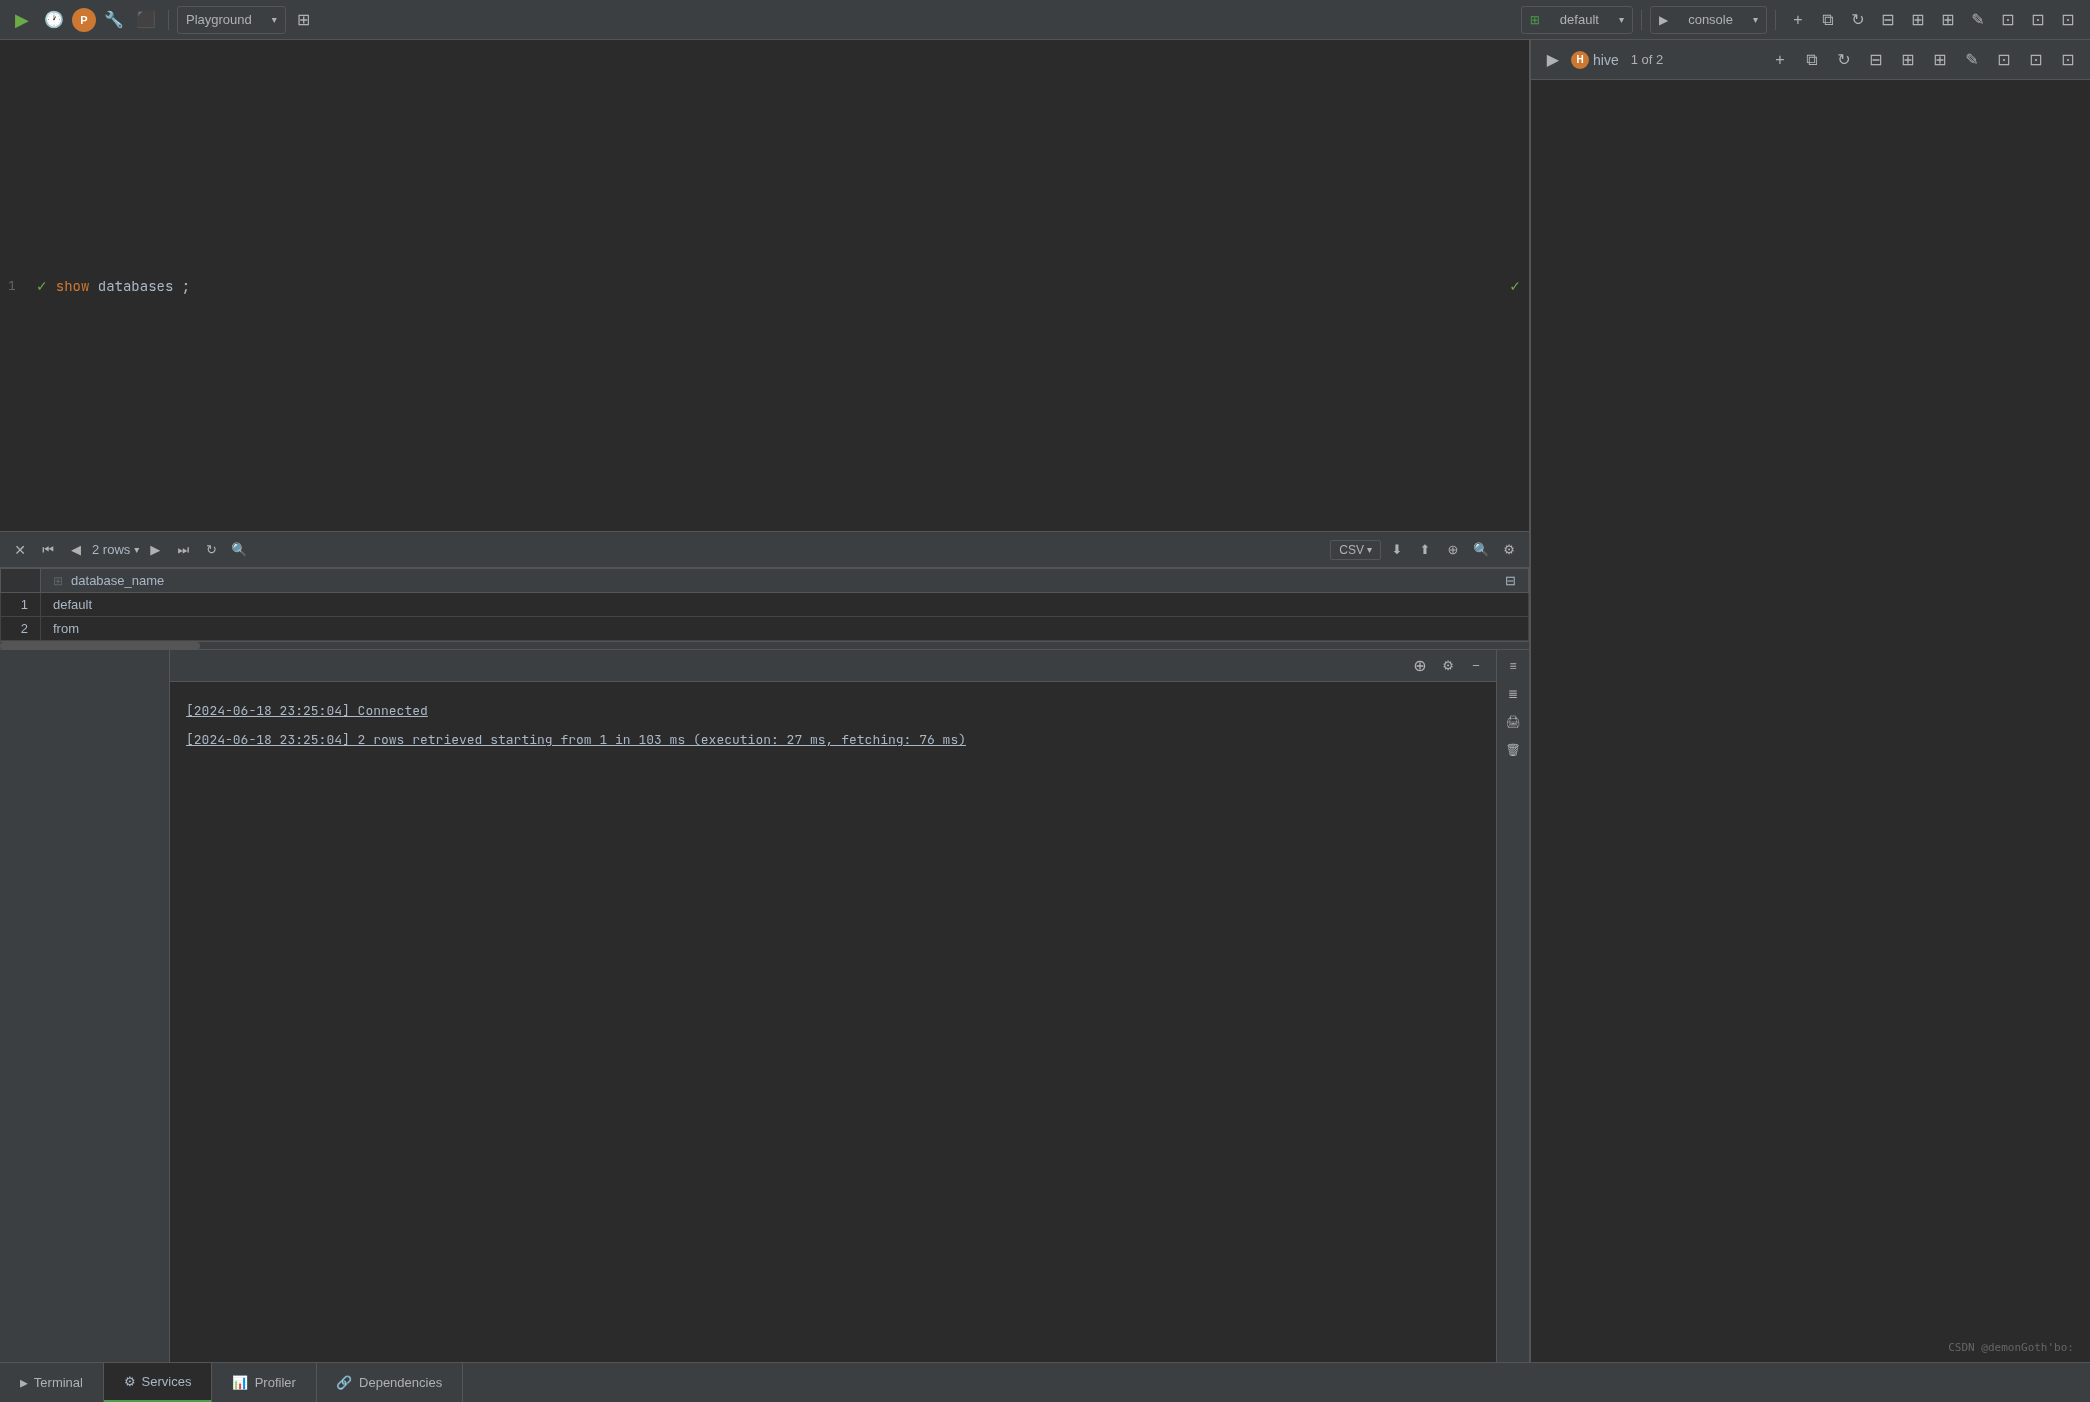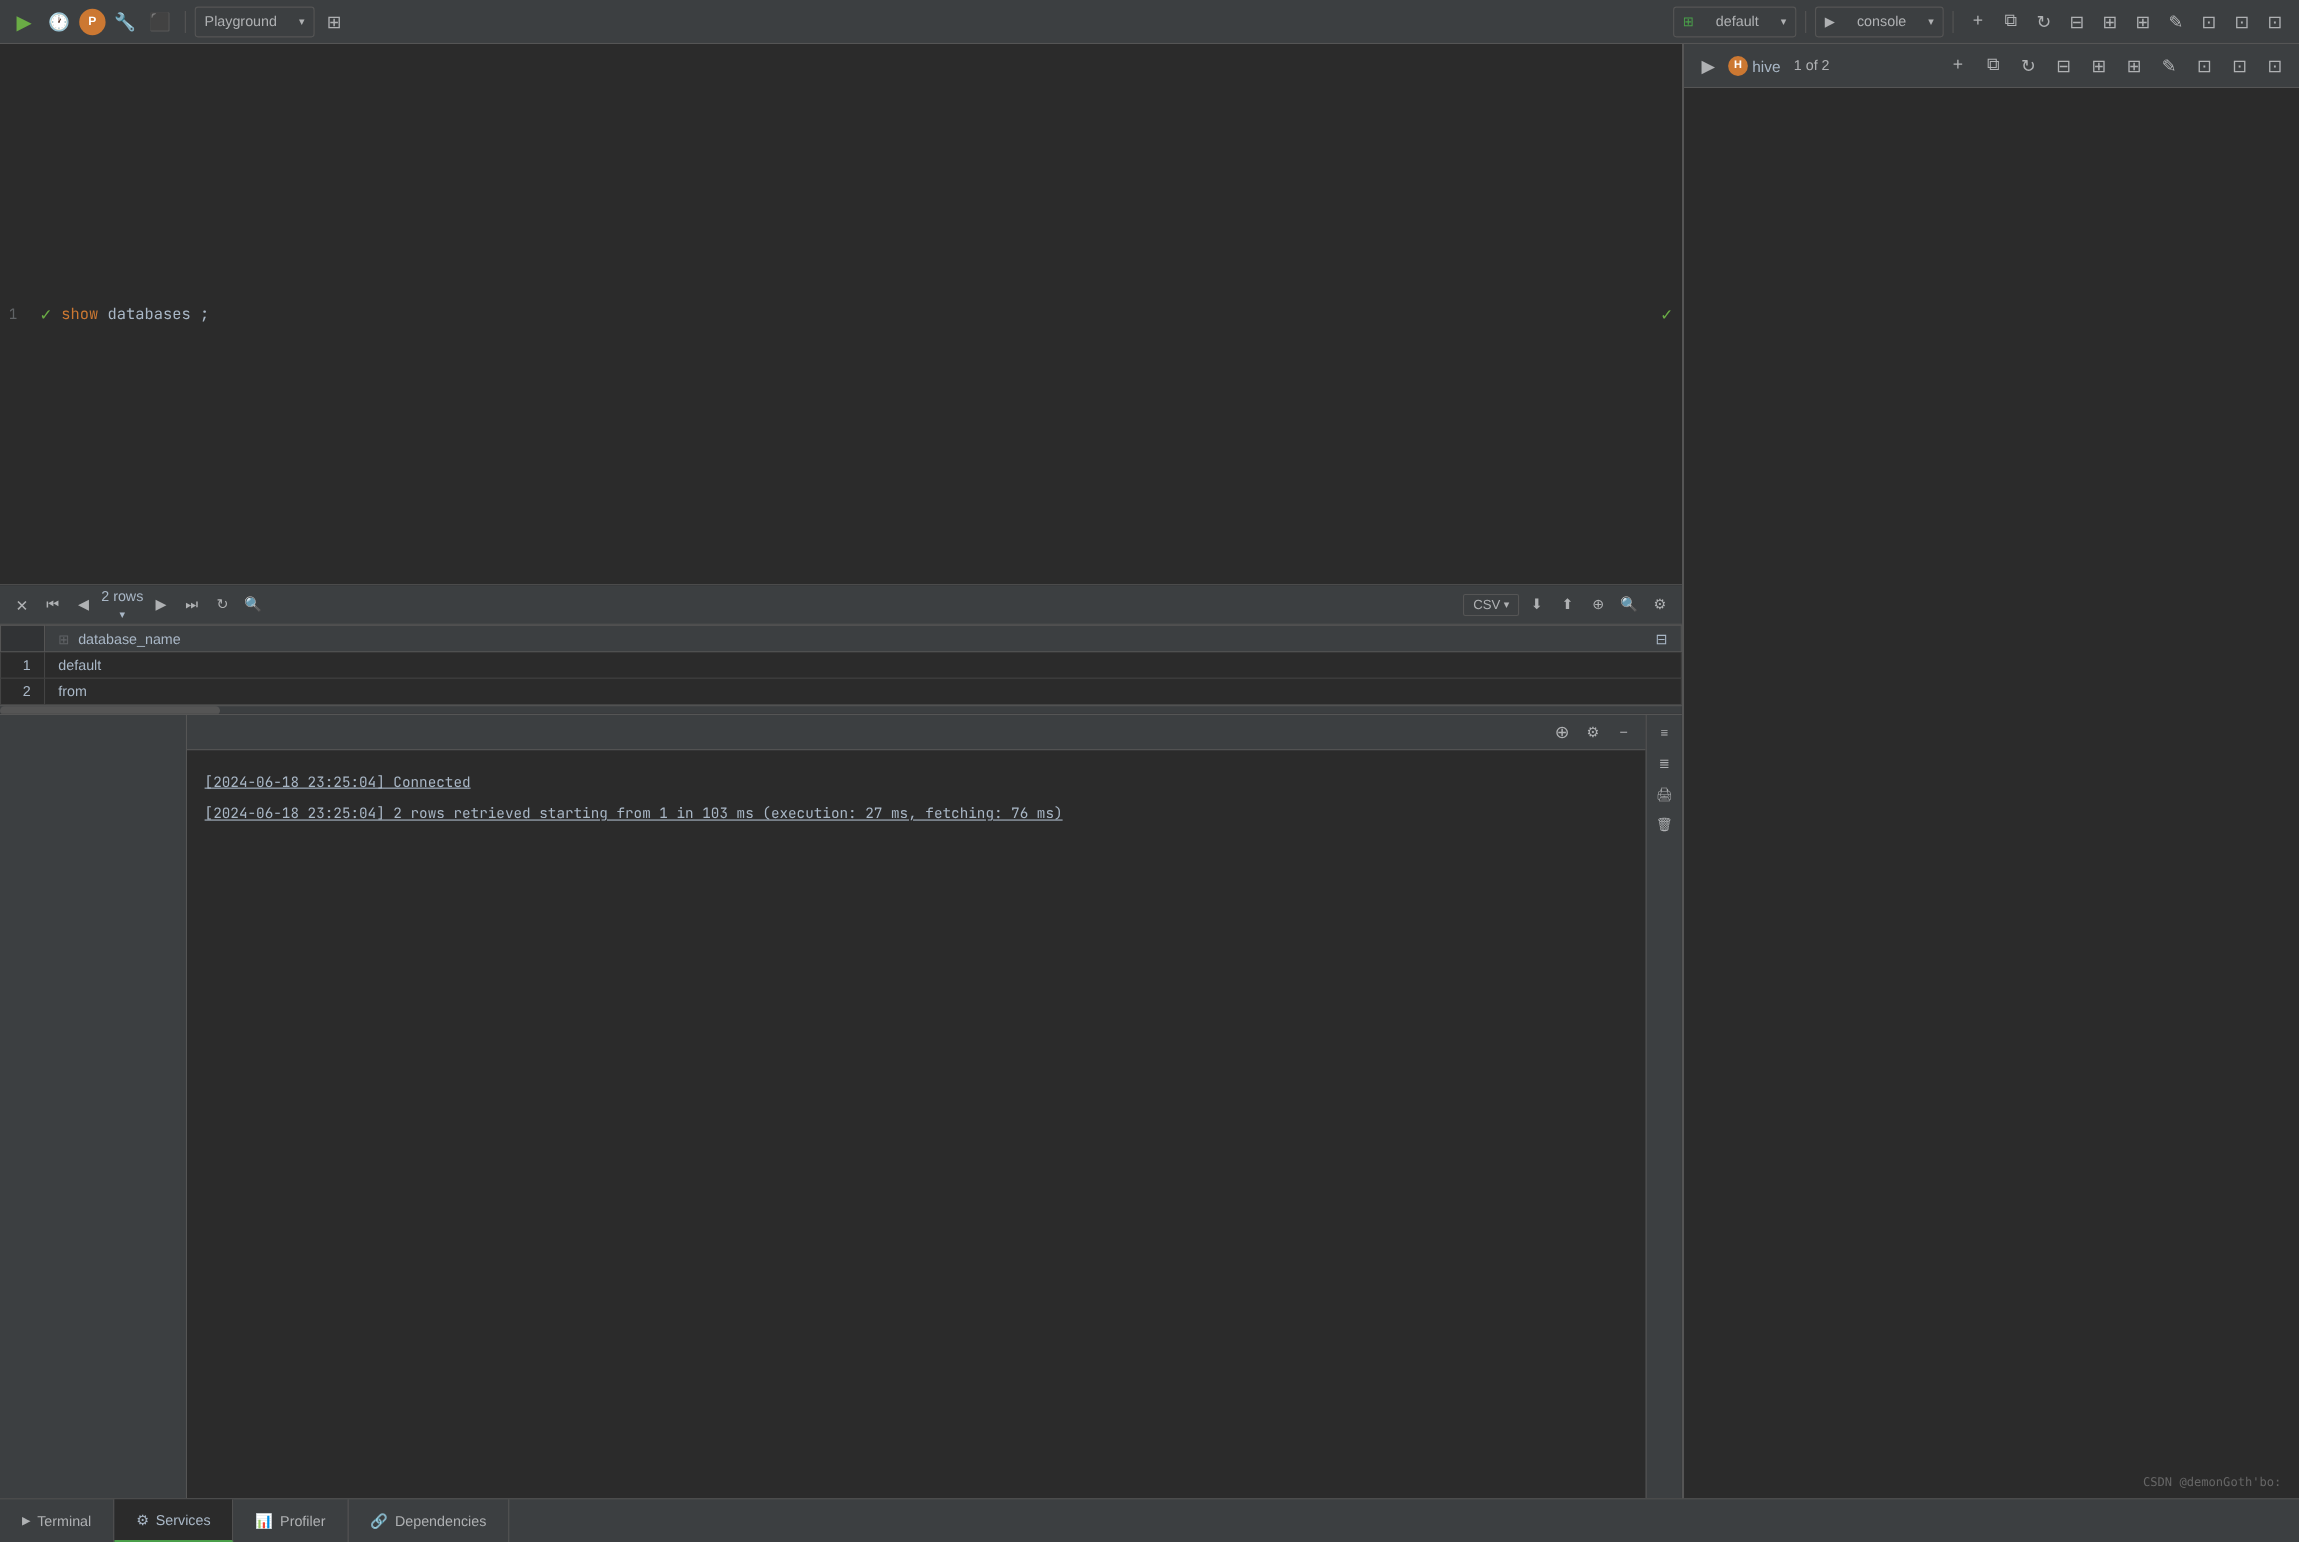--- a/index.html
+++ b/index.html
@@ -167,21 +167,20 @@
       border-radius: 2px;
     }
 
     .rows-indicator {
       display: flex;
       align-items: center;
       gap: 4px;
       color: #a9b7c6;
       font-size: 13px;
       cursor: pointer;
-      flex-direction: column;
     }
 
     .csv-dropdown {
       display: flex;
       align-items: center;
       gap: 3px;
       padding: 2px 8px;
       background: transparent;
       border: 1px solid #555;
       border-radius: 2px;

